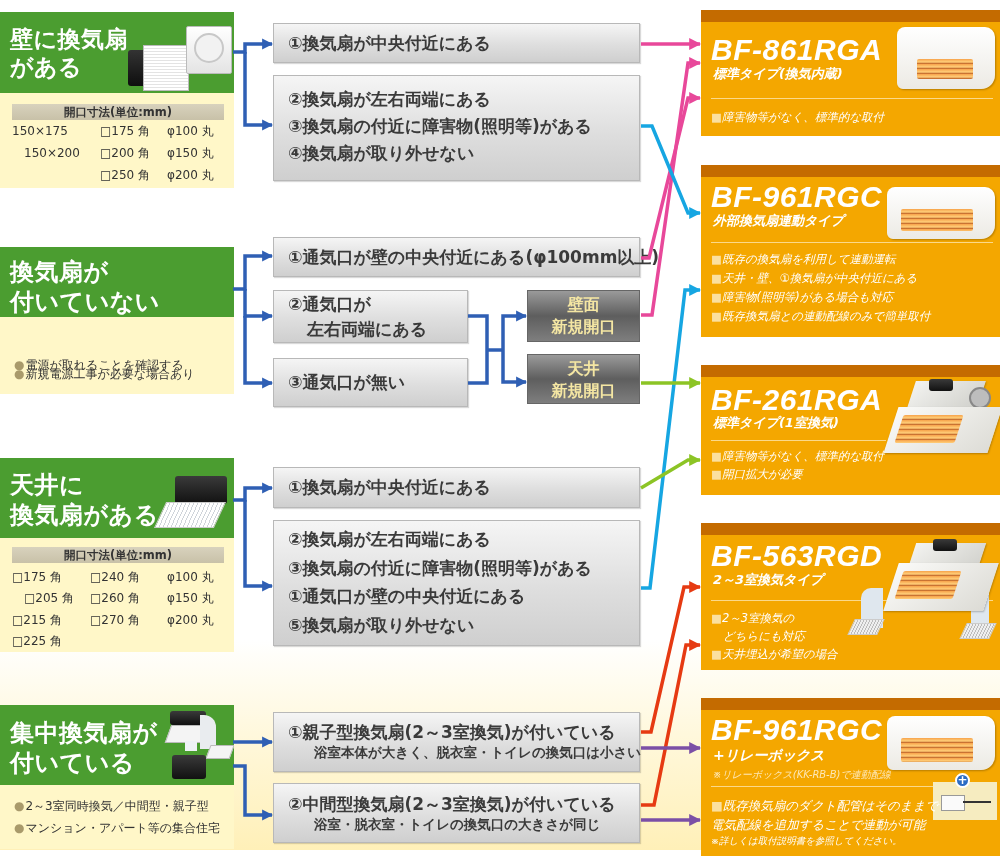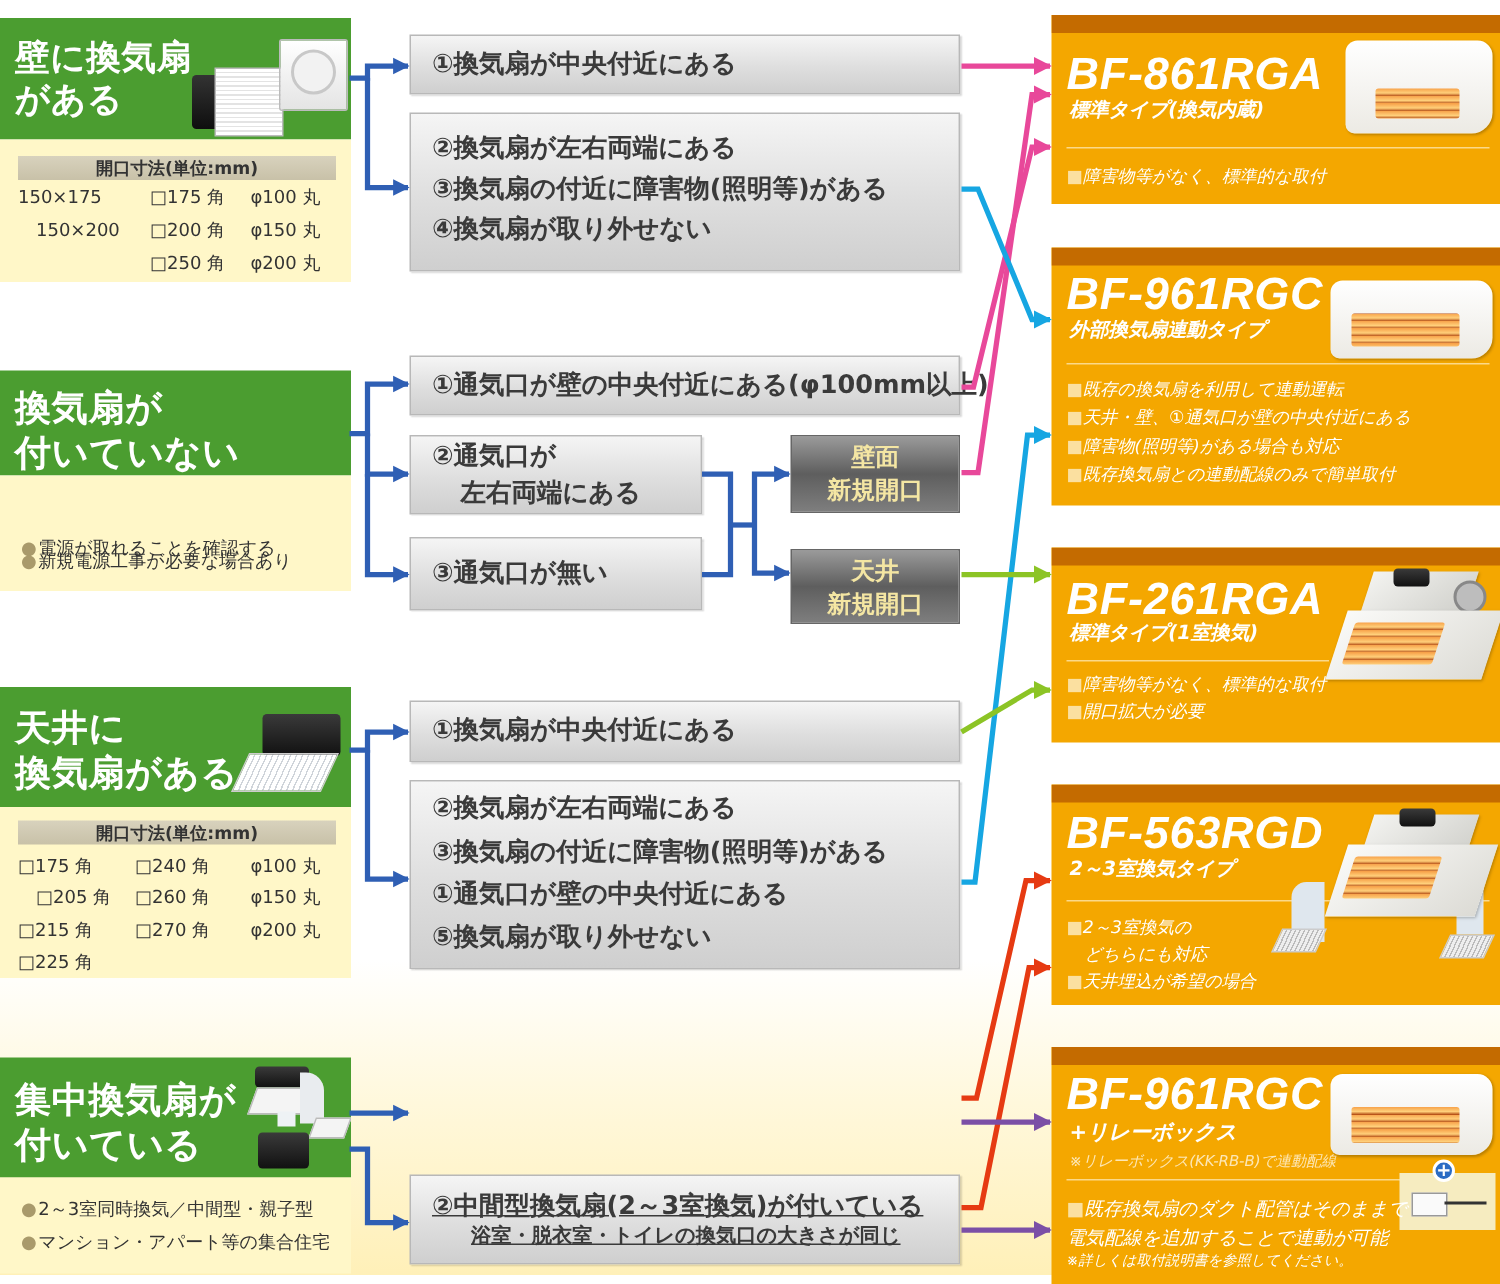--- a/index.html
+++ b/index.html
@@ -186,36 +186,40 @@
     <div class="ln" style="padding-left:33px;">左右両端にある</div>
   </div>
   <div class="sit" style="top:358px;width:195px;height:49px;line-height:47px;">
     <div class="ln">③通気口が無い</div>
   </div>
 
   <div class="opening" style="top:290px;height:52px;">
     <div>壁面</div>
     <div>新規開口</div>
   </div>
-  <div class="opening" style="top:366px;height:50px;">
+  <div class="opening" style="top:354px;height:50px;font-family:Liberation Serif, serif;">
     <div>天井</div>
     <div>新規開口</div>
   </div>
 
   <div class="sit" style="top:467px;height:41px;line-height:39px;">
     <div class="ln">①換気扇が中央付近にある</div>
   </div>
   <div class="sit" style="top:520px;height:126px;line-height:28.5px;padding-top:4px;">
     <div class="ln">②換気扇が左右両端にある</div>
     <div class="ln">③換気扇の付近に障害物(照明等)がある</div>
     <div class="ln">①通気口が壁の中央付近にある</div>
     <div class="ln">⑤換気扇が取り外せない</div>
   </div>
 
-  <div class="sit" style="top:783px;height:60px;padding-top:9px;line-height:22px;text-decoration:underline;">
+  <div class="sit" style="top:712px;height:60px;padding-top:8px;line-height:22px;">
+    <div class="ln">①親子型換気扇(2～3室換気)が付いている</div>
+    <div class="ln sub" style="padding-left:40px;">浴室本体が大きく、脱衣室・トイレの換気口は小さい</div>
+  </div>
+  <div class="sit" style="top:783px;height:60px;padding-top:9px;line-height:22px;">
     <div class="ln">②中間型換気扇(2～3室換気)が付いている</div>
     <div class="ln sub" style="padding-left:40px;">浴室・脱衣室・トイレの換気口の大きさが同じ</div>
   </div>
 
   <div class="prod" style="top:10px;height:126px;">
     <div class="prod-strip"></div>
     <div class="model" style="top:24px;">BF-861RGA</div>
     <div class="psub" style="top:56px;">標準タイプ(換気内蔵)</div>
     <div>
       <div class="heater" style="left:196px;top:17px;width:98px;height:62px;"></div>
@@ -228,21 +232,21 @@
   <div class="prod" style="top:165px;height:172px;">
     <div class="prod-strip"></div>
     <div class="model" style="top:16px;">BF-961RGC</div>
     <div class="psub" style="top:48px;">外部換気扇連動タイプ</div>
     <div>
       <div class="heater" style="left:186px;top:22px;width:108px;height:52px;"></div>
       <div class="grill" style="left:200px;top:44px;width:72px;height:22px;"></div>
     </div>
     <div class="pdiv" style="top:77px;"></div>
     <div class="feat" style="top:85px;"><span class="sq">■</span><span>既存の換気扇を利用して連動運転</span></div>
-    <div class="feat" style="top:104px;"><span class="sq">■</span><span>天井・壁、①通気口が壁の中央付近にある</span></div>
+    <div class="feat" style="top:104px;"><span class="sq">■</span><span>天井・壁、①換気扇が中央付近にある</span></div>
     <div class="feat" style="top:123px;"><span class="sq">■</span><span>障害物(照明等)がある場合も対応</span></div>
     <div class="feat" style="top:142px;"><span class="sq">■</span><span>既存換気扇との連動配線のみで簡単取付</span></div>
   </div>
 
   <div class="prod" style="top:365px;height:130px;">
     <div class="prod-strip"></div>
     <div class="model" style="top:19px;">BF-261RGA</div>
     <div class="psub" style="top:50px;">標準タイプ(1室換気)</div>
     <div class="pdiv" style="top:75px;width:175px;"></div>
     <div>

